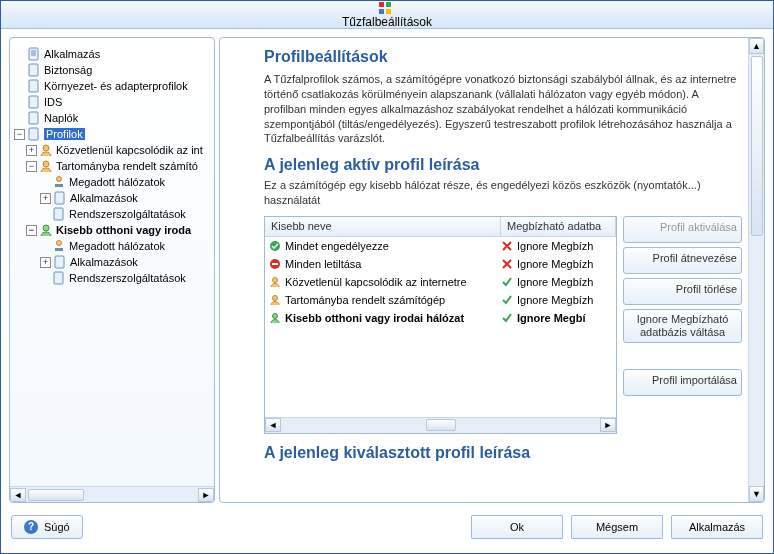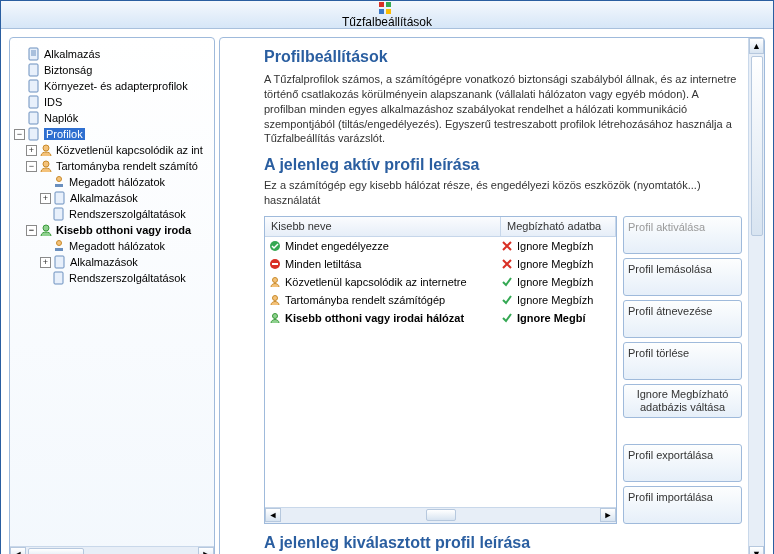--- a/index.html
+++ b/index.html
@@ -40,27 +40,27 @@
   .grid-head { display:flex; background: linear-gradient(#fbfcfe,#e6eef8); border-bottom:1px solid #c6d6ea; height:20px; }
   .grid-head .col { padding: 3px 6px; border-right: 1px solid #c6d6ea; color:#333; overflow:hidden; white-space:nowrap; }
   .col1 { width: 236px; }
   .col2 { flex: 1; }
   .grid-body { flex:1; background:#fff; }
   .row { display:flex; height:18px; align-items:center; }
   .row .c1 { width:236px; display:flex; align-items:center; padding-left:4px; gap:4px; white-space:nowrap; overflow:hidden; }
   .row .c2 { flex:1; display:flex; align-items:center; gap:4px; white-space:nowrap; overflow:hidden; }
   .grid-empty { height: 90px; }
   .btn-col { width: 120px; display:flex; flex-direction:column; gap:4px; }
-  .btn { height: 38px; border: 1px solid #9fbadb; border-radius: 3px; background: linear-gradient(#fdfefe,#e6eff9); font-size: 11px; color:#333; text-align:left; line-height:20px; padding: 0 4px; cursor: default; }
+  .btn { height: 27px; border: 1px solid #9fbadb; border-radius: 3px; background: linear-gradient(#fdfefe,#e6eff9); font-size: 11px; color:#333; text-align:right; line-height:20px; padding: 0 4px; cursor: default; }
   .btn.big { height: 34px; line-height: 1.2; display:flex; align-items:center; justify-content:center; text-align:center; }
   .btn.disabled { color:#999; }
   .gap { height: 18px; }
   .footer { height: 42px; border-top: 0; display:flex; align-items:center; padding: 0 10px 10px 10px; gap:8px; }
   .footer .spacer { flex:1; }
-  .footer .fbtn { width: 92px; height: 24px; border:1px solid #9fbadb; border-radius:11px; background:linear-gradient(#fdfefe,#e6eff9); text-align:center; line-height:22px; font-size:11px; }
+  .footer .fbtn { width: 92px; height: 24px; border:1px solid #9fbadb; border-radius:1px; background:linear-gradient(#fdfefe,#e6eff9); text-align:center; line-height:22px; font-size:11px; }
   .help-btn { display:flex; align-items:center; gap:6px; padding: 0 12px; height:24px; border:1px solid #9fbadb; border-radius:3px; background:linear-gradient(#fdfefe,#e6eff9); }
   .qmark { width:14px; height:14px; border-radius:50%; background:#3a78c8; color:#fff; font-size:10px; font-weight:bold; text-align:center; line-height:14px; }
   svg { display:block; }
 </style>
 </head>
 <body>
 
 <div class="window">
   <div class="titlebar">
     <span class="titlebar-icon">
@@ -346,26 +346,24 @@
               <div class="hscroll">
                 <div class="arrow">◄</div>
                 <div class="track"></div>
                 <div class="thumb" style="flex-basis:30px"></div>
                 <div class="track"></div>
                 <div class="arrow">►</div>
               </div>
             </div>
             <div class="btn-col">
               <div class="btn disabled">Profil aktiválása</div>
-              <div class="btn">Profil lemásolása</div>
               <div class="btn">Profil átnevezése</div>
               <div class="btn">Profil törlése</div>
               <div class="btn big">Ignore Megbízható adatbázis  váltása</div>
               <div class="gap"></div>
-              <div class="btn">Profil exportálása</div>
               <div class="btn">Profil importálása</div>
             </div>
           </div>
 
           <h2 class="subhead">A jelenleg kiválasztott profil leírása</h2>
         </div>
         <div class="rscroll">
           <div class="arrow">▲</div>
           <div class="thumb"></div>
           <div class="track"></div>

